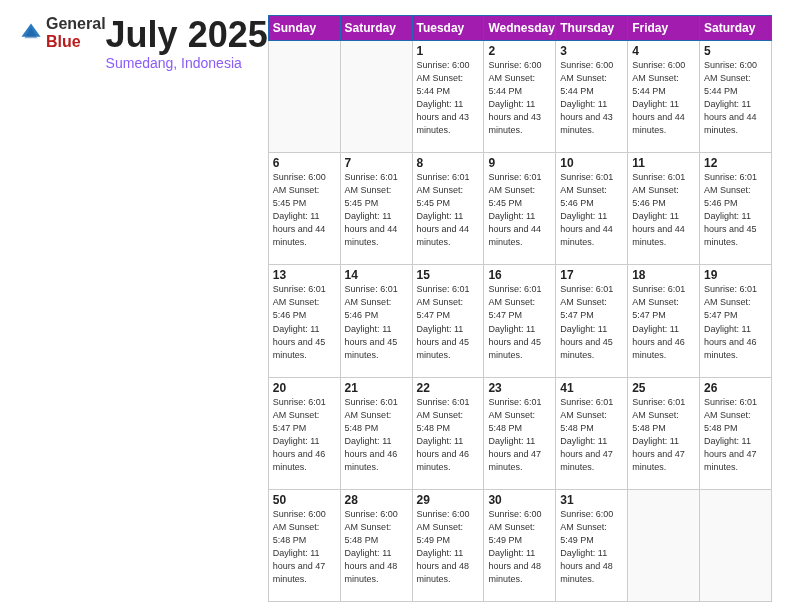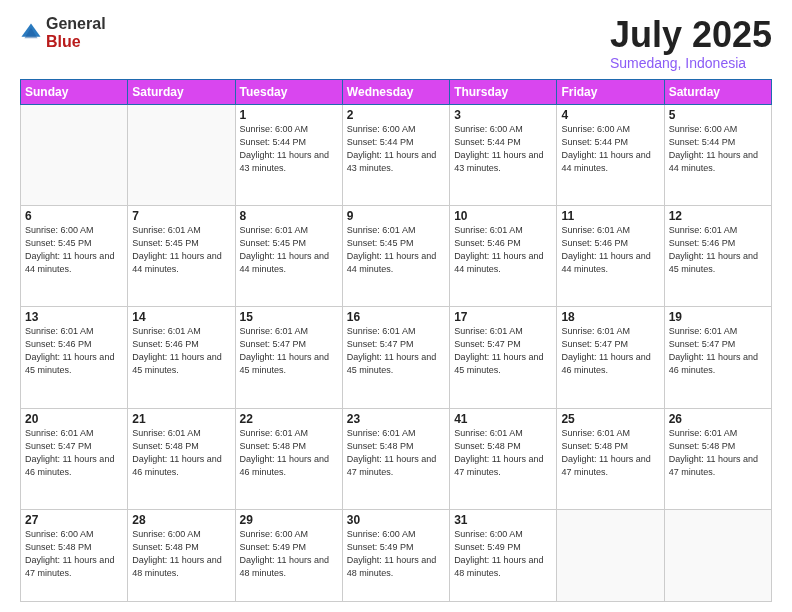--- a/index.html
+++ b/index.html
@@ -8,21 +8,21 @@
       height: 612px;
       font-family: Arial, sans-serif;
       background: #fff;
       overflow: hidden;
     }
     .page {
       width: 792px;
       height: 612px;
       padding: 15px 20px 10px 20px;
       display: flex;
-      flex-direction: column;
+      flex-direction: row;
     }
     .header {
       display: flex;
       justify-content: space-between;
       align-items: flex-start;
       margin-bottom: 8px;
     }
     .logo {
       display: flex;
       align-items: center;
@@ -56,21 +56,21 @@
       color: #8b5cf6;
     }
     .calendar {
       flex: 1;
       border: 1px solid #ccc;
       border-collapse: collapse;
       width: 100%;
       table-layout: fixed;
     }
     .calendar th {
-      background-color: #d946ef;
+      background-color: #a21caf;
       color: white;
       font-size: 12px;
       font-weight: bold;
       padding: 5px 4px;
       text-align: left;
       border: 1px solid #1f6aaf;
     }
     .calendar td {
       border: 1px solid #ccc;
       vertical-align: top;
@@ -293,21 +293,21 @@
           </td>
           <td>
             <span class="day-number">26</span>
             <div class="day-info">Sunrise: 6:01 AM
 Sunset: 5:48 PM
 Daylight: 11 hours and 47 minutes.</div>
           </td>
         </tr>
         <tr>
           <td>
-            <span class="day-number">27</span>
+            <span class="day-number">50</span>
             <div class="day-info">Sunrise: 6:00 AM
 Sunset: 5:48 PM
 Daylight: 11 hours and 47 minutes.</div>
           </td>
           <td>
             <span class="day-number">28</span>
             <div class="day-info">Sunrise: 6:00 AM
 Sunset: 5:48 PM
 Daylight: 11 hours and 48 minutes.</div>
           </td>

